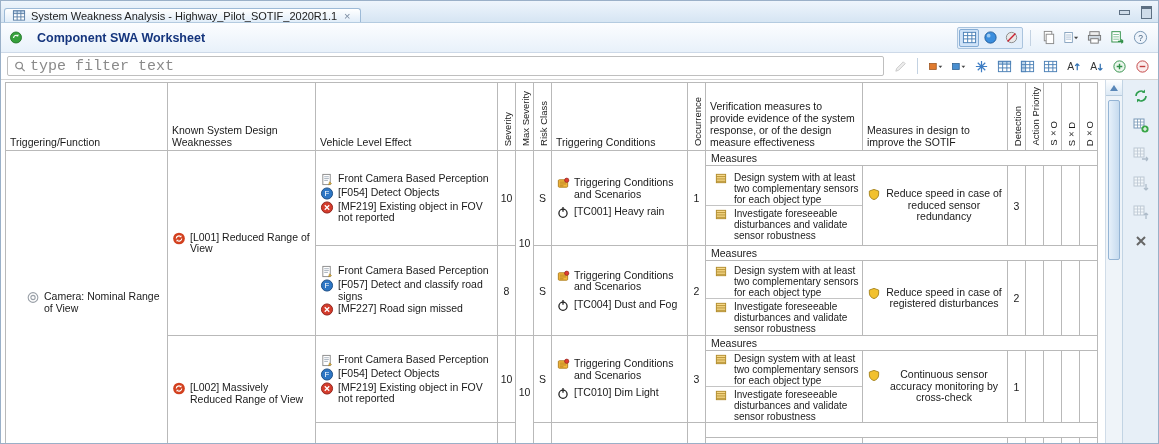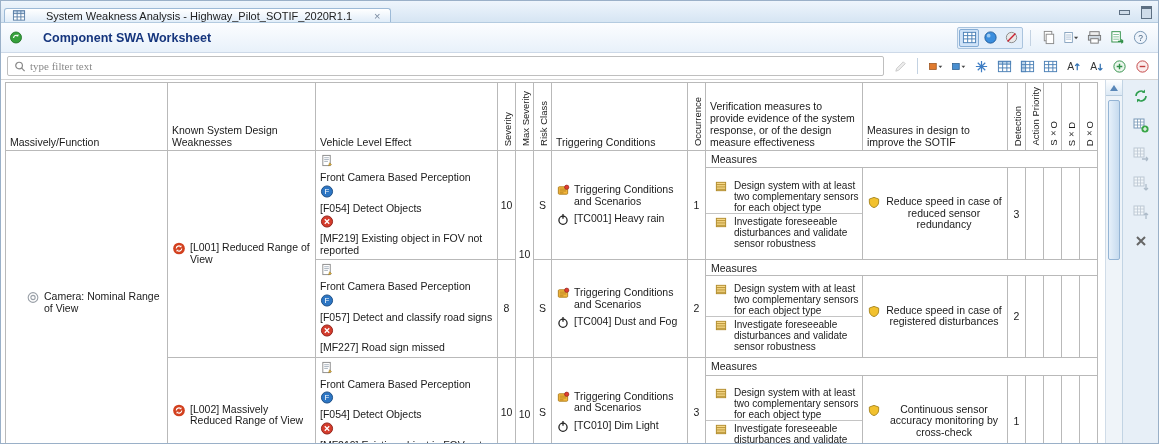--- a/index.html
+++ b/index.html
@@ -2,42 +2,42 @@
 <html><head>
 <meta charset="utf-8">
 <style>
   * { box-sizing: border-box; margin: 0; padding: 0; }
   html,body { width:1159px; height:444px; overflow:hidden; }
   body { font-family:"Liberation Sans", sans-serif; font-size:11px; color:#1a1a1a; background:#fff; }
   .window { width:1159px; height:444px; border:1px solid #9ab0c8; display:flex; flex-direction:column; overflow:hidden; background:#fff; }
 
   
   .tabbar { height:22px; flex:0 0 22px; background:linear-gradient(#eef5fc,#d6e5f3); border-bottom:1px solid #b4cbe0; display:flex; align-items:flex-end; position:relative; }
-  .tab { height:14px; margin-left:3px; padding:0 7px; display:flex; align-items:center; gap:20px; background:linear-gradient(#ffffff,#e1edf9); border:1px solid #9dbad7; border-bottom:none; border-radius:3px 3px 0 0; white-space:nowrap; }
+  .tab { height:14px; margin-left:3px; padding:0 7px; display:flex; align-items:center; gap:5px; background:linear-gradient(#ffffff,#e1edf9); border:1px solid #9dbad7; border-bottom:none; border-radius:3px 3px 0 0; white-space:nowrap; }
   .tab-title { font-size:11px; color:#222; }
   .tab-close { color:#7a8aa0; font-size:11px; padding:0 2px; cursor:pointer; }
   .win-controls { position:absolute; right:5px; top:3px; display:flex; gap:8px; }
   .win-btn { width:14px; height:14px; position:relative; cursor:pointer; }
   .win-btn.min::after { content:""; position:absolute; left:2px; bottom:3px; width:9px; height:3px; border:1px solid #5d6f82; background:#cfdce9; }
   .win-btn.max::after { content:""; position:absolute; left:2px; top:2px; width:9px; height:9px; border:1px solid #5d6f82; border-top-width:3px; background:#cfdce9; }
 
   
   .view-header { height:30px; flex:0 0 30px; background:linear-gradient(#fcfdff,#e8f1fa); border-bottom:1px solid #cdd9e8; display:flex; align-items:center; padding:0 8px; }
-  .view-title { color:#15357d; font-weight:bold; font-size:12.5px; margin-left:20px; }
+  .view-title { color:#15357d; font-weight:bold; font-size:12.5px; margin-left:14px; }
   .hdr-tools { margin-left:auto; display:flex; align-items:center; gap:3px; }
   .tb-group { display:flex; gap:1px; border:1px solid #aac4de; background:#e3eefa; border-radius:2px; padding:1px; }
   .tool-btn { width:20px; height:18px; display:flex; align-items:center; justify-content:center; border-radius:2px; cursor:pointer; }
   .tool-btn.active { background:#cfe3f8; border:1px solid #85acd4; }
   .tool-btn svg { width:15px; height:15px; }
   .tb-sep { width:1px; height:16px; background:#c3d2e2; margin:0 4px; }
 
   
   .filter-row { height:26px; flex:0 0 26px; background:#fff; display:flex; align-items:center; padding:0 6px; gap:6px; }
   .search-box { display:flex; align-items:center; gap:3px; border:1px solid #bfbfbf; border-radius:2px; width:886px; height:20px; padding:0 5px; background:#fff; }
-  .search-box input { border:none; outline:none; flex:1; font-family:Liberation Serif, serif; font-size:11px; color:#333; }
+  .search-box input { border:none; outline:none; flex:1; font-family:Liberation Mono, monospace; font-size:15px; color:#333; }
   .search-box input::placeholder { color:#8a8a8a; }
   .ftools { display:flex; align-items:center; gap:3px; }
   .ftools .tool-btn { height:18px; }
   .dim { opacity:.45; }
 
   
   .content { flex:1; display:flex; border-top:1px solid #d5d5d5; background:#fff; overflow:hidden; }
   .table-wrap { flex:1; overflow:hidden; padding:2px 0 0 4px; }
 
   
@@ -52,21 +52,21 @@
   tr.tr-c2 { height:75px; }
   tr.tr-c3 { height:72px; }
   tr.tr-c4 { height:80px; }
   td.num { text-align:center; padding:0; }
   td.mhdr { padding:1px 5px; font-size:10.5px; vertical-align:middle; }
   td.compcell { vertical-align:top; padding:140px 4px 2px 20px; }
   td.weakcell { padding:8px 4px; }
   td.weakcell.pt48 { vertical-align:top; padding-top:46px; }
   td.num.pt48 { vertical-align:top; padding-top:50px; }
   .wline, .eline, .tline, .dline { display:flex; gap:4px; align-items:flex-start; line-height:11.5px; }
-  .eline { margin:1px 0;flex-direction:column; }
+  .eline { margin:1px 0; }
   .tline { margin:6px 0; }
   .icn { flex:0 0 14px; width:14px; height:13px; display:inline-block; }
   .icn svg { width:14px; height:13px; display:block; }
   td.effcell { padding:2px 4px; }
   td.trigcell { padding:2px 4px; }
   td.vercell { padding:0; }
   .verwrap { display:flex; flex-direction:column; height:100%; }
   .m-item { flex:1; display:flex; gap:6px; align-items:flex-start; padding:2px 2px 0 8px; font-size:10px; line-height:11px; }
   .m-item + .m-item { border-top:1px solid #c4c4c4; }
   td.descell { padding:2px 4px;text-align:center; }
@@ -272,21 +272,21 @@
           <col style="width:157px">
             <col style="width:145px">
           <col style="width:18px">
             <col style="width:18px">
             <col style="width:18px">
             <col style="width:18px">
             <col style="width:18px">
         </colgroup>
         <thead>
           <tr>
-            <th><span>Massively/Function</span></th>
+            <th><span>Triggering/Function</span></th>
             <th><span>Known System Design Weaknesses</span></th>
             <th><span>Vehicle Level Effect</span></th>
             <th class="vh"><span class="vtext">Severity</span></th>
             <th class="vh"><span class="vtext">Max Severity</span></th>
             <th class="vh"><span class="vtext">Risk Class</span></th>
             <th><span>Triggering Conditions</span></th>
             <th class="vh"><span class="vtext">Occurrence</span></th>
             <th><span>Verification measures to provide evidence of the system response, or of the design measure effectiveness</span></th>
             <th><span>Measures in design to improve the SOTIF</span></th>
             <th class="vh"><span class="vtext">Detection</span></th>

